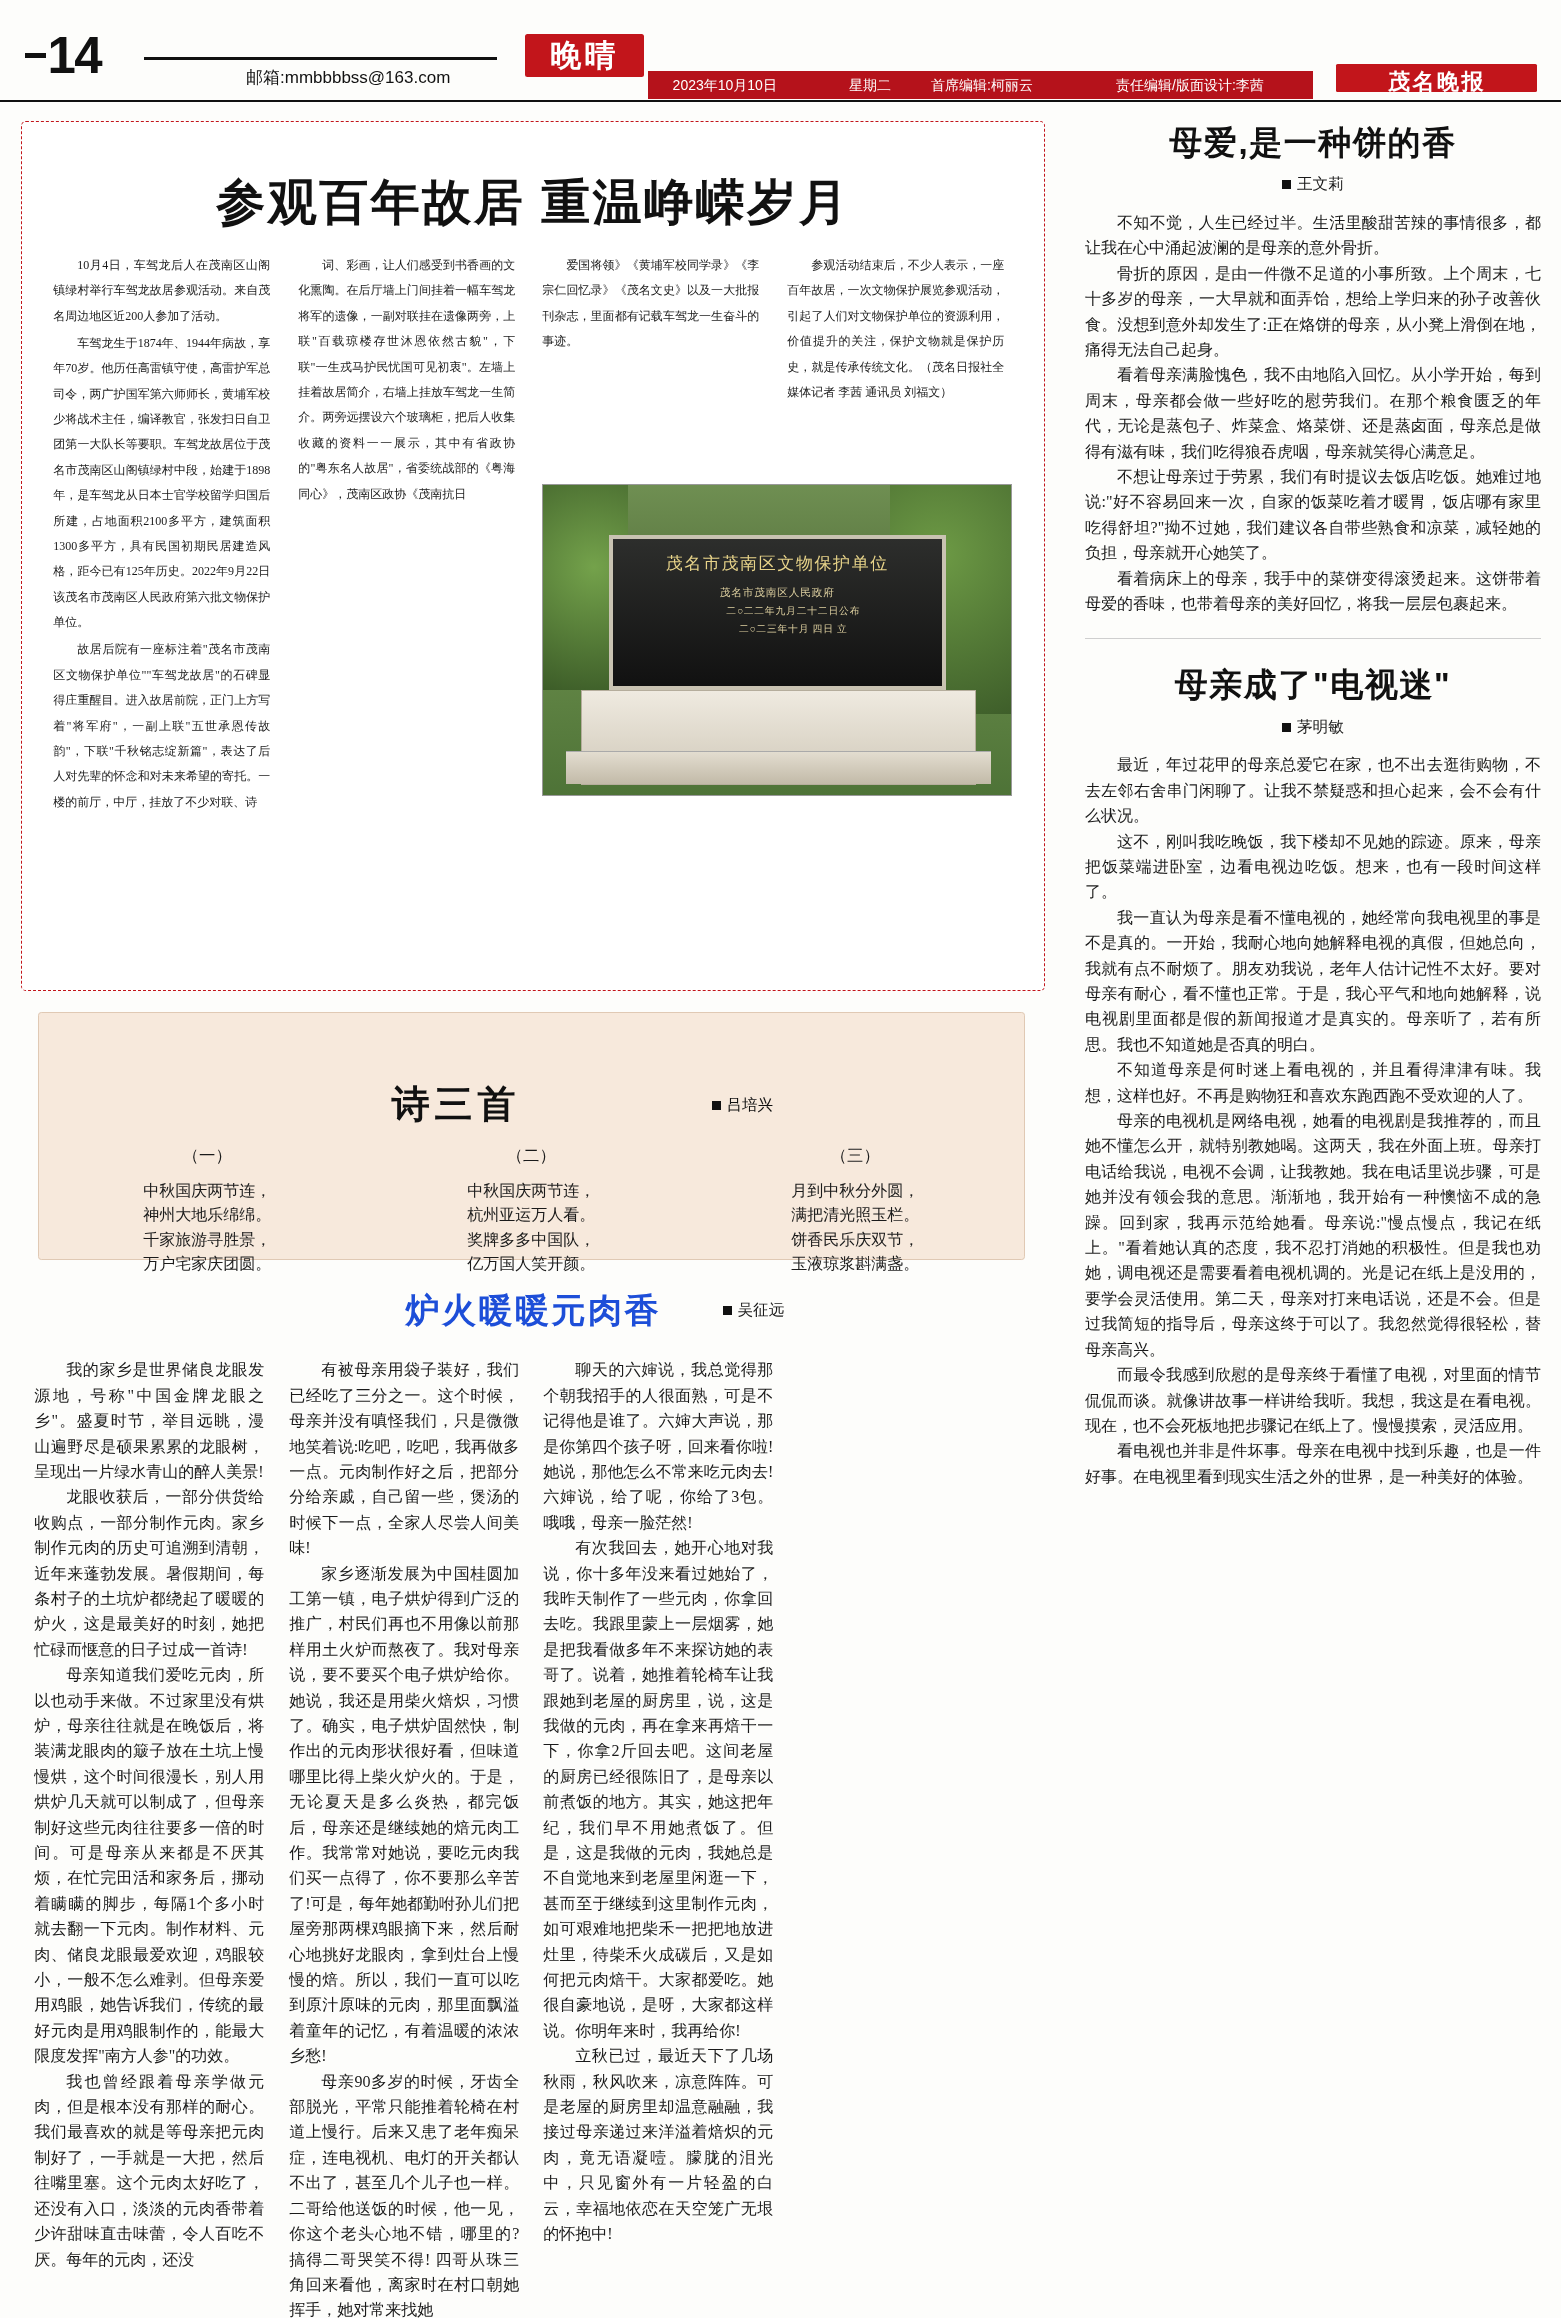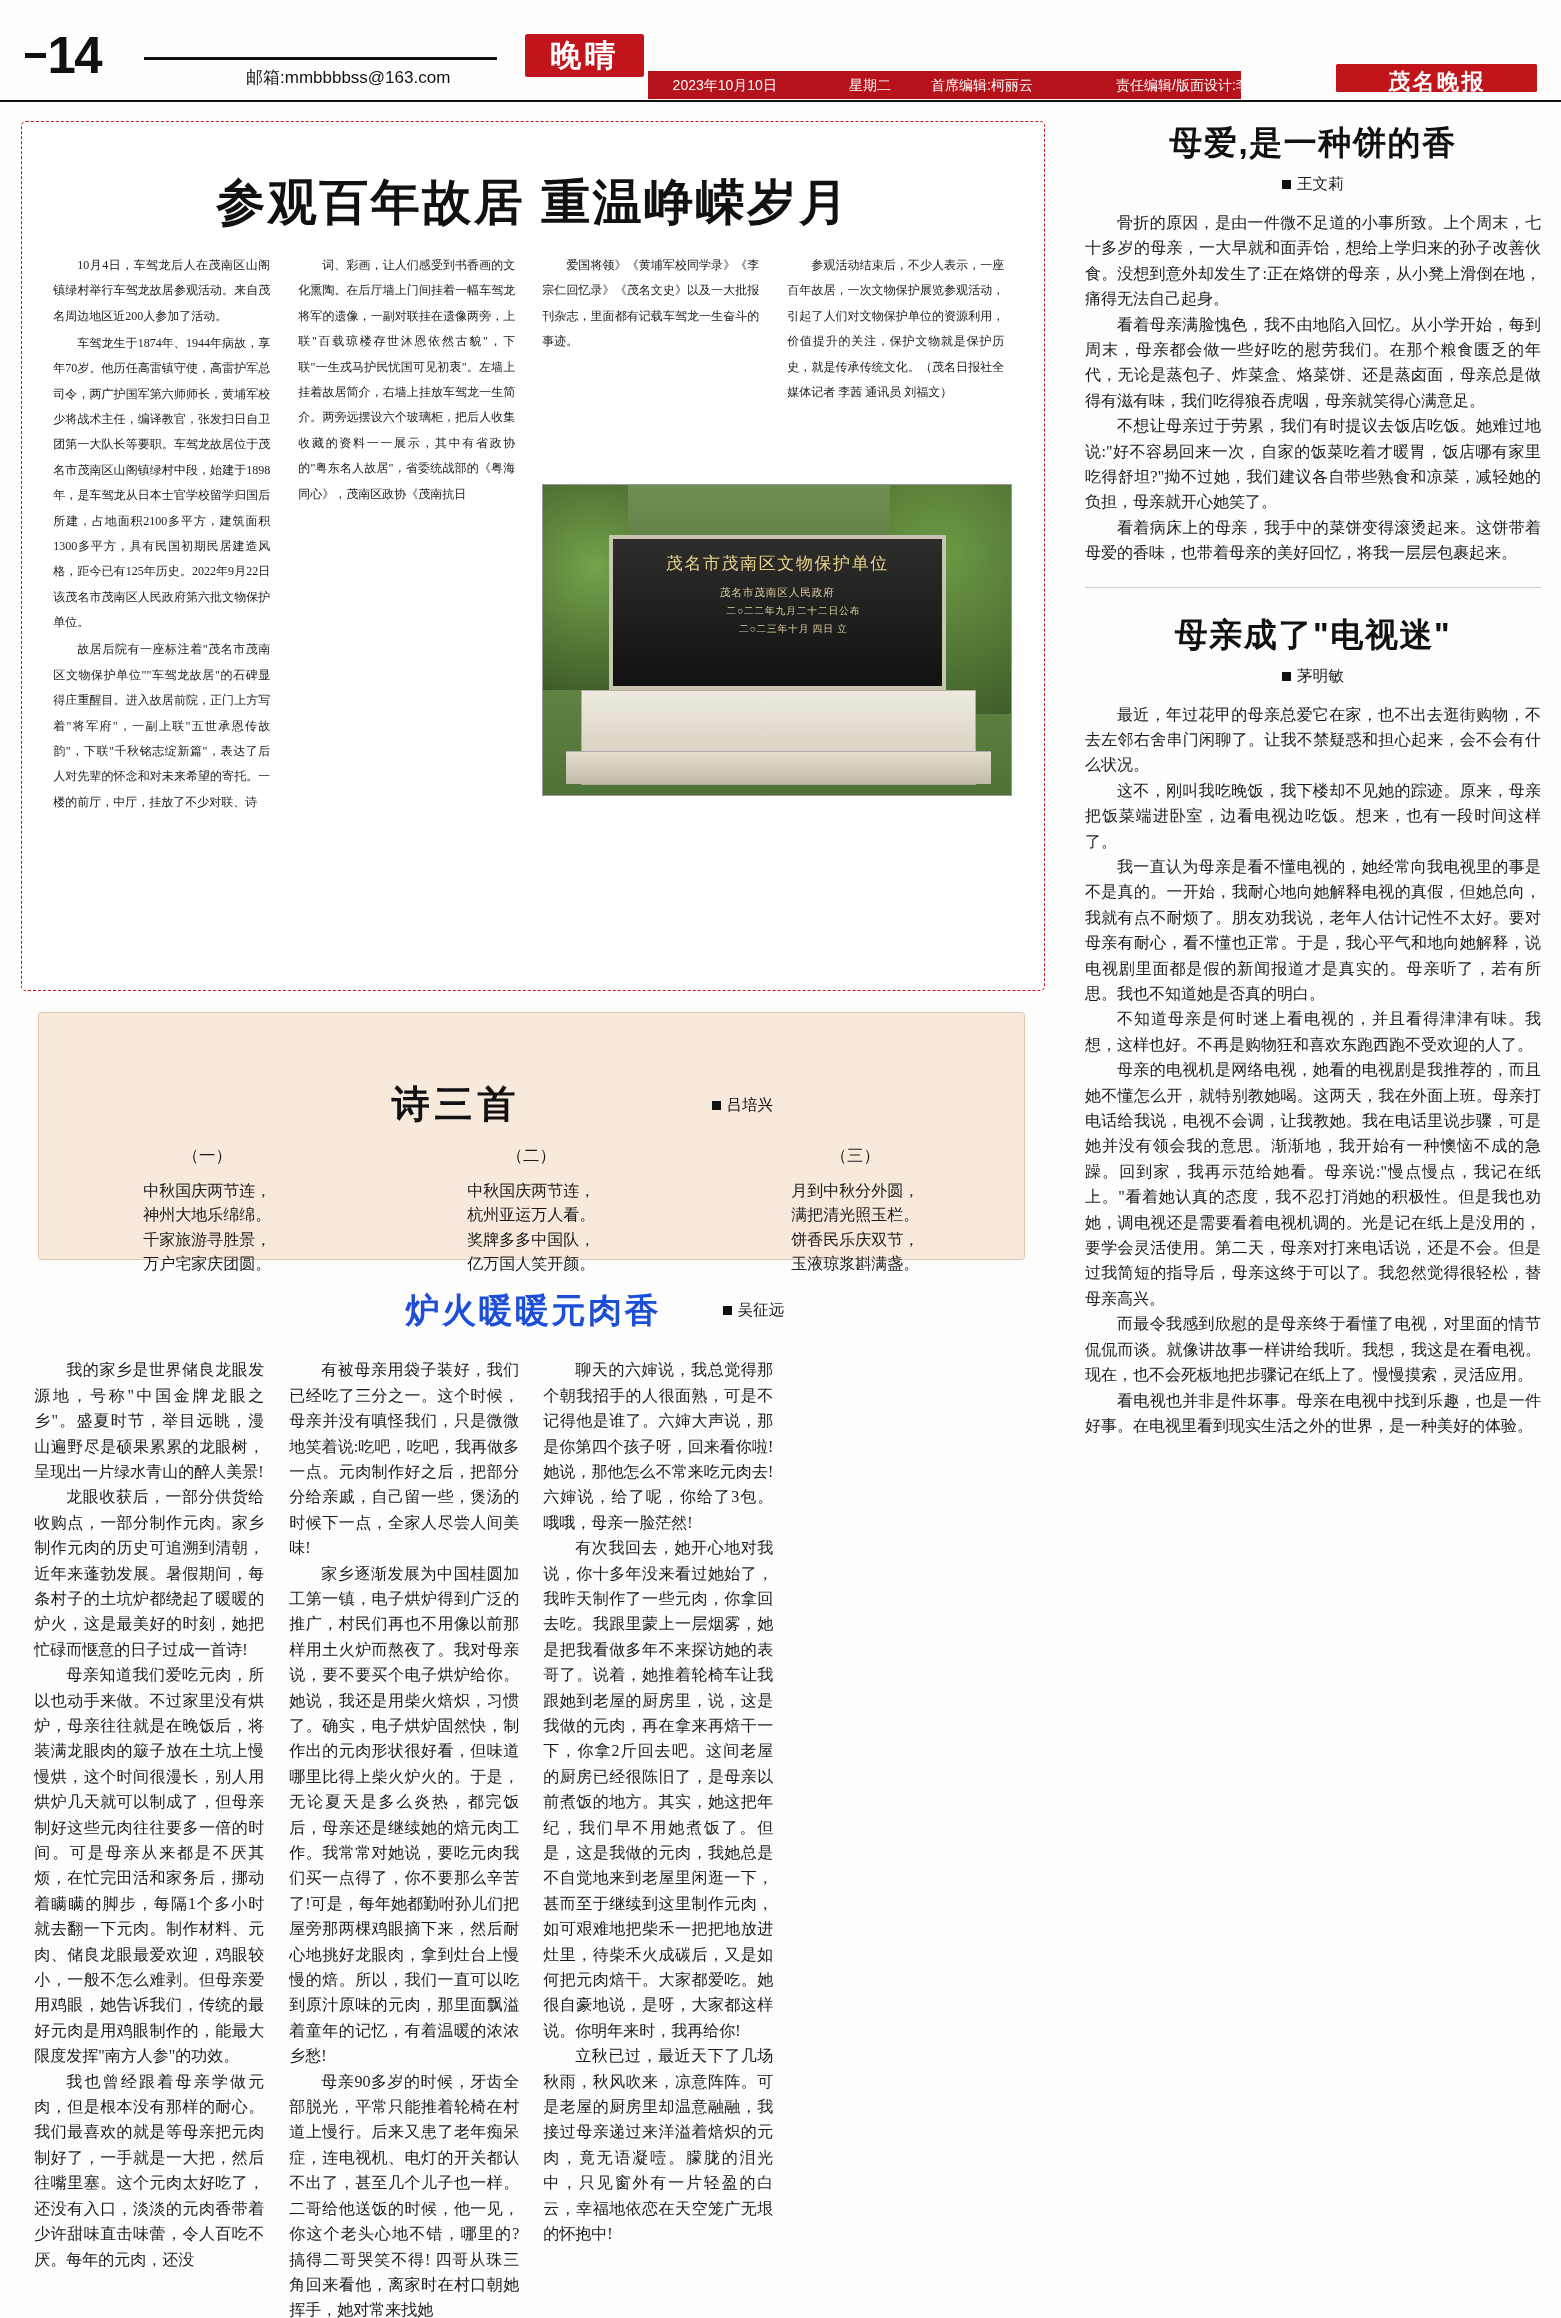--- a/index.html
+++ b/index.html
@@ -41,21 +41,21 @@
   }
   .logo-wanqing{
     position:absolute;left:525px;top:34px;width:119px;height:43px;
     background:#c2151b;border-radius:2.5px;
   }
   .logo-wanqing span{
     display:block;color:#fff;font-size:31px;font-weight:bold;text-align:center;
     line-height:43px;letter-spacing:3.3px;
   }
   .info-bar{
-    position:absolute;left:648px;top:71px;width:593px;height:28px;
+    position:absolute;left:648px;top:71px;width:665px;height:28px;
     background:#b5121b;
   }
   .info-bar .cell{
     position:absolute;top:0;height:28px;line-height:28px;color:#fff;
     font-size:14px;font-family:"Liberation Sans","DejaVu Sans",sans-serif;
     white-space:nowrap;
   }
   .c-date{left:24.6px;}
   .c-week{left:201px;}
   .c-ed1{left:283px;}
@@ -286,20 +286,21 @@
         </div>
       </div>
     </div>
 
   </div>
 
   <div class="right-col">
     <div class="r-title">母爱,是一种饼的香</div>
     <div class="r-author"><span class="sqr"></span><span>王文莉</span></div>
     <div class="rbody">
+      <p>不知不觉，人生已经过半。生活里酸甜苦辣的事情很多，都让我在心中涌起波澜的是母亲的意外骨折。</p>
       <p>骨折的原因，是由一件微不足道的小事所致。上个周末，七十多岁的母亲，一大早就和面弄饴，想给上学归来的孙子改善伙食。没想到意外却发生了:正在烙饼的母亲，从小凳上滑倒在地，痛得无法自己起身。</p>
       <p>看着母亲满脸愧色，我不由地陷入回忆。从小学开始，每到周末，母亲都会做一些好吃的慰劳我们。在那个粮食匮乏的年代，无论是蒸包子、炸菜盒、烙菜饼、还是蒸卤面，母亲总是做得有滋有味，我们吃得狼吞虎咽，母亲就笑得心满意足。</p>
       <p>不想让母亲过于劳累，我们有时提议去饭店吃饭。她难过地说:"好不容易回来一次，自家的饭菜吃着才暖胃，饭店哪有家里吃得舒坦?"拗不过她，我们建议各自带些熟食和凉菜，减轻她的负担，母亲就开心她笑了。</p>
       <p>看着病床上的母亲，我手中的菜饼变得滚烫起来。这饼带着母爱的香味，也带着母亲的美好回忆，将我一层层包裹起来。</p>
     </div>
 
     <div class="sep"></div>
 
     <div class="r-title r2">母亲成了"电视迷"</div>
     <div class="r-author"><span class="sqr"></span><span>茅明敏</span></div>

